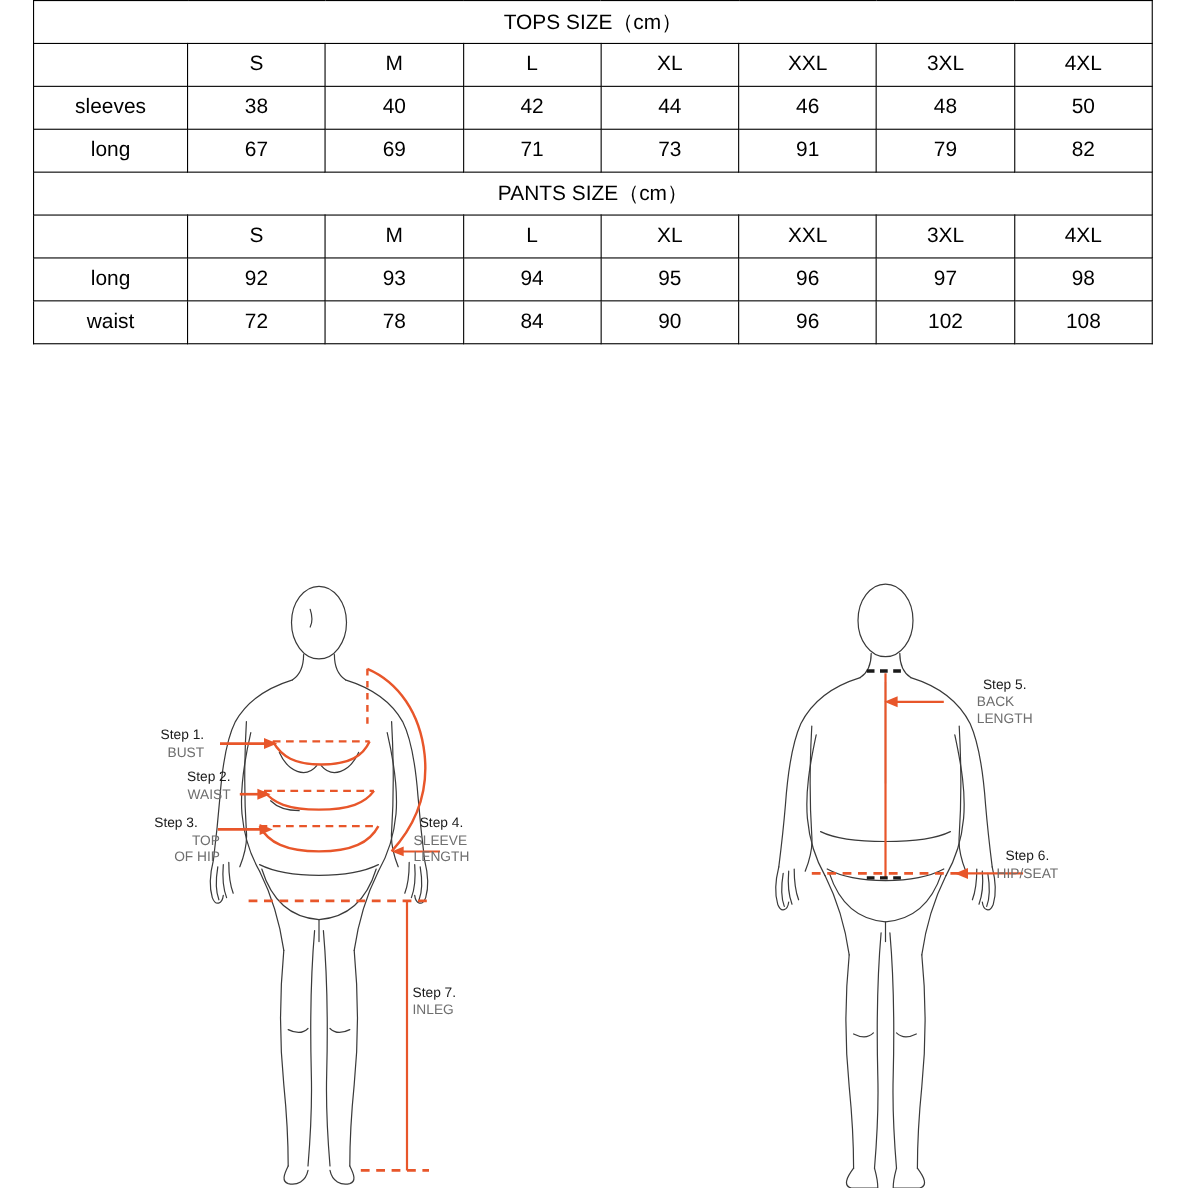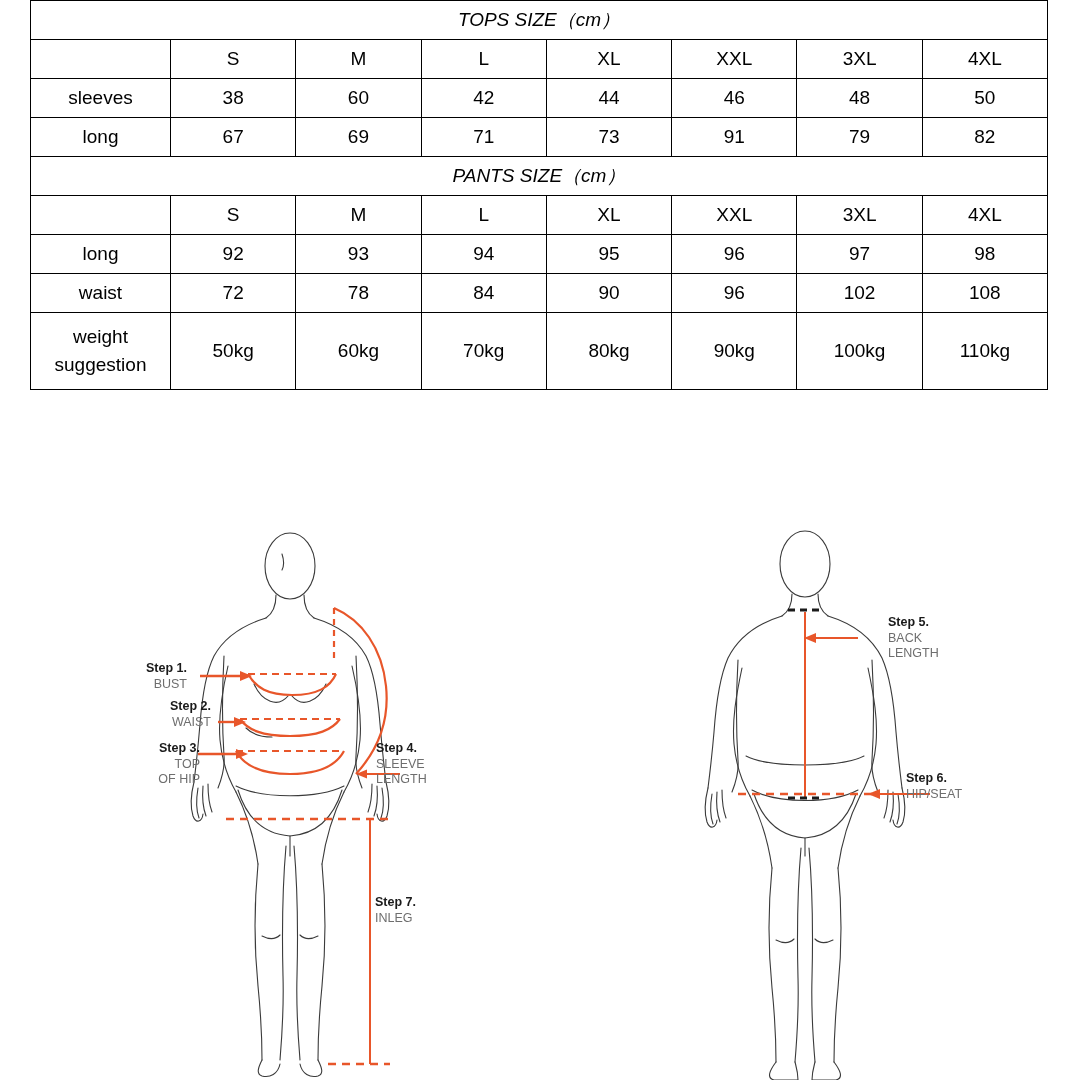--- a/index.html
+++ b/index.html
@@ -33,21 +33,20 @@
     text-align: center;
     vertical-align: middle;
     font-size: 19px;
     height: 38px;
     padding: 0;
     font-weight: 400;
   }
   td.section-title {
     font-size: 20px;
     height: 38px;
-    font-style: italic;
   }
   td.rowlabel {
     font-size: 19px;
   }
   tr.tall td {
     height: 76px;
   }
   td.rowlabel-two {
     line-height: 1.45;
     font-size: 19px;
@@ -77,22 +76,23 @@
     position: absolute;
     font-family: "Liberation Sans", sans-serif;
     color: #6e6e6e;
     font-size: 12.5px;
     line-height: 1.25;
     white-space: nowrap;
   }
   .lbl b {
     color: #1a1a1a;
     font-size: 12.5px;
-    font-weight: bold;
+    font-weight: normal;
     display: block;
+    text-align: center;
   }
   .lbl.right-align { text-align: right; }
 </style>
 </head>
 <body>
 
 <div class="table-wrap">
   <table class="size-table">
     <colgroup>
       <col class="c0">
@@ -115,21 +115,21 @@
         <td>M</td>
         <td>L</td>
         <td>XL</td>
         <td>XXL</td>
         <td>3XL</td>
         <td>4XL</td>
       </tr>
       <tr>
         <td class="rowlabel">sleeves</td>
         <td>38</td>
-        <td>60</td>
+        <td>40</td>
         <td>42</td>
         <td>44</td>
         <td>46</td>
         <td>48</td>
         <td>50</td>
       </tr>
       <tr>
         <td class="rowlabel">long</td>
         <td>67</td>
         <td>69</td>
@@ -166,33 +166,20 @@
       <tr>
         <td class="rowlabel">waist</td>
         <td>72</td>
         <td>78</td>
         <td>84</td>
         <td>90</td>
         <td>96</td>
         <td>102</td>
         <td>108</td>
       </tr>
-      <tr class="tall">
-        <td class="rowlabel-two">
-          <span>weight</span><br>
-          <span>suggestion</span>
-        </td>
-        <td>50kg</td>
-        <td>60kg</td>
-        <td>70kg</td>
-        <td>80kg</td>
-        <td>90kg</td>
-        <td>100kg</td>
-        <td>110kg</td>
-      </tr>
     </tbody>
   </table>
 </div>
 
 <div class="figures">
 
   <div class="fig fig-front">
     <svg width="540" height="564" viewBox="0 0 540 564">
       <g fill="none" stroke="#3a3a3a" stroke-width="1.1" stroke-linecap="round" stroke-linejoin="round">
 

